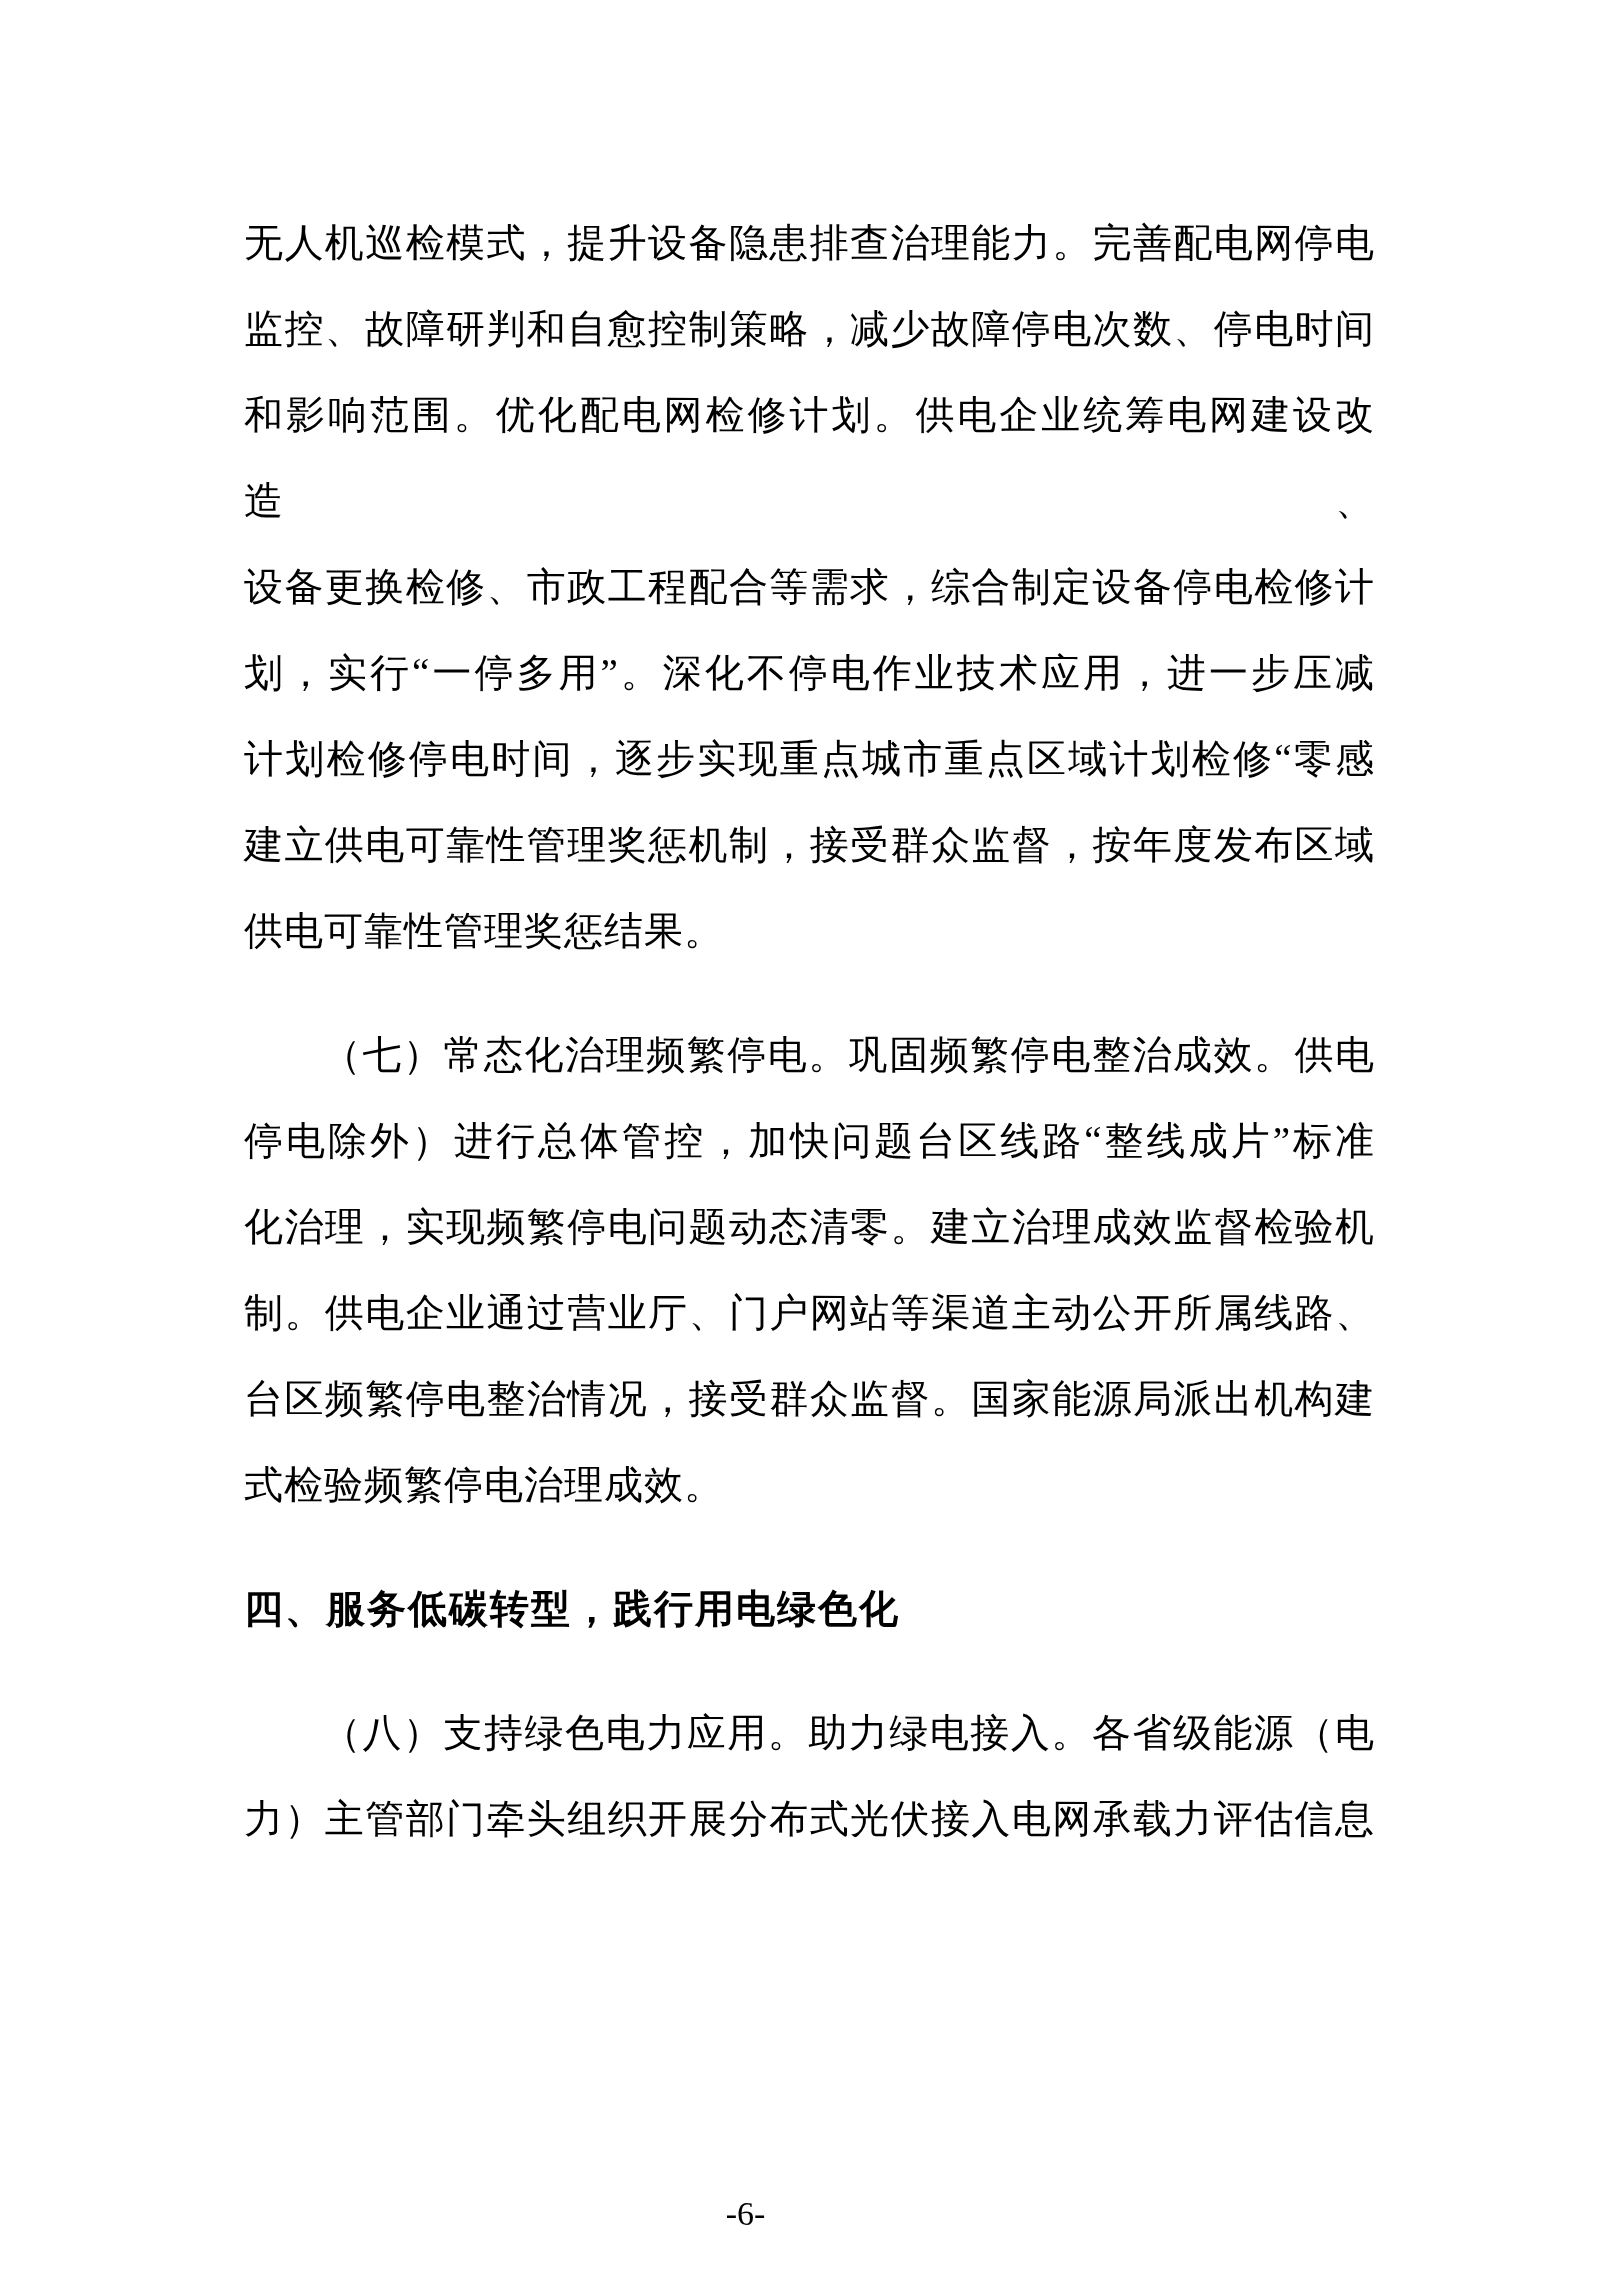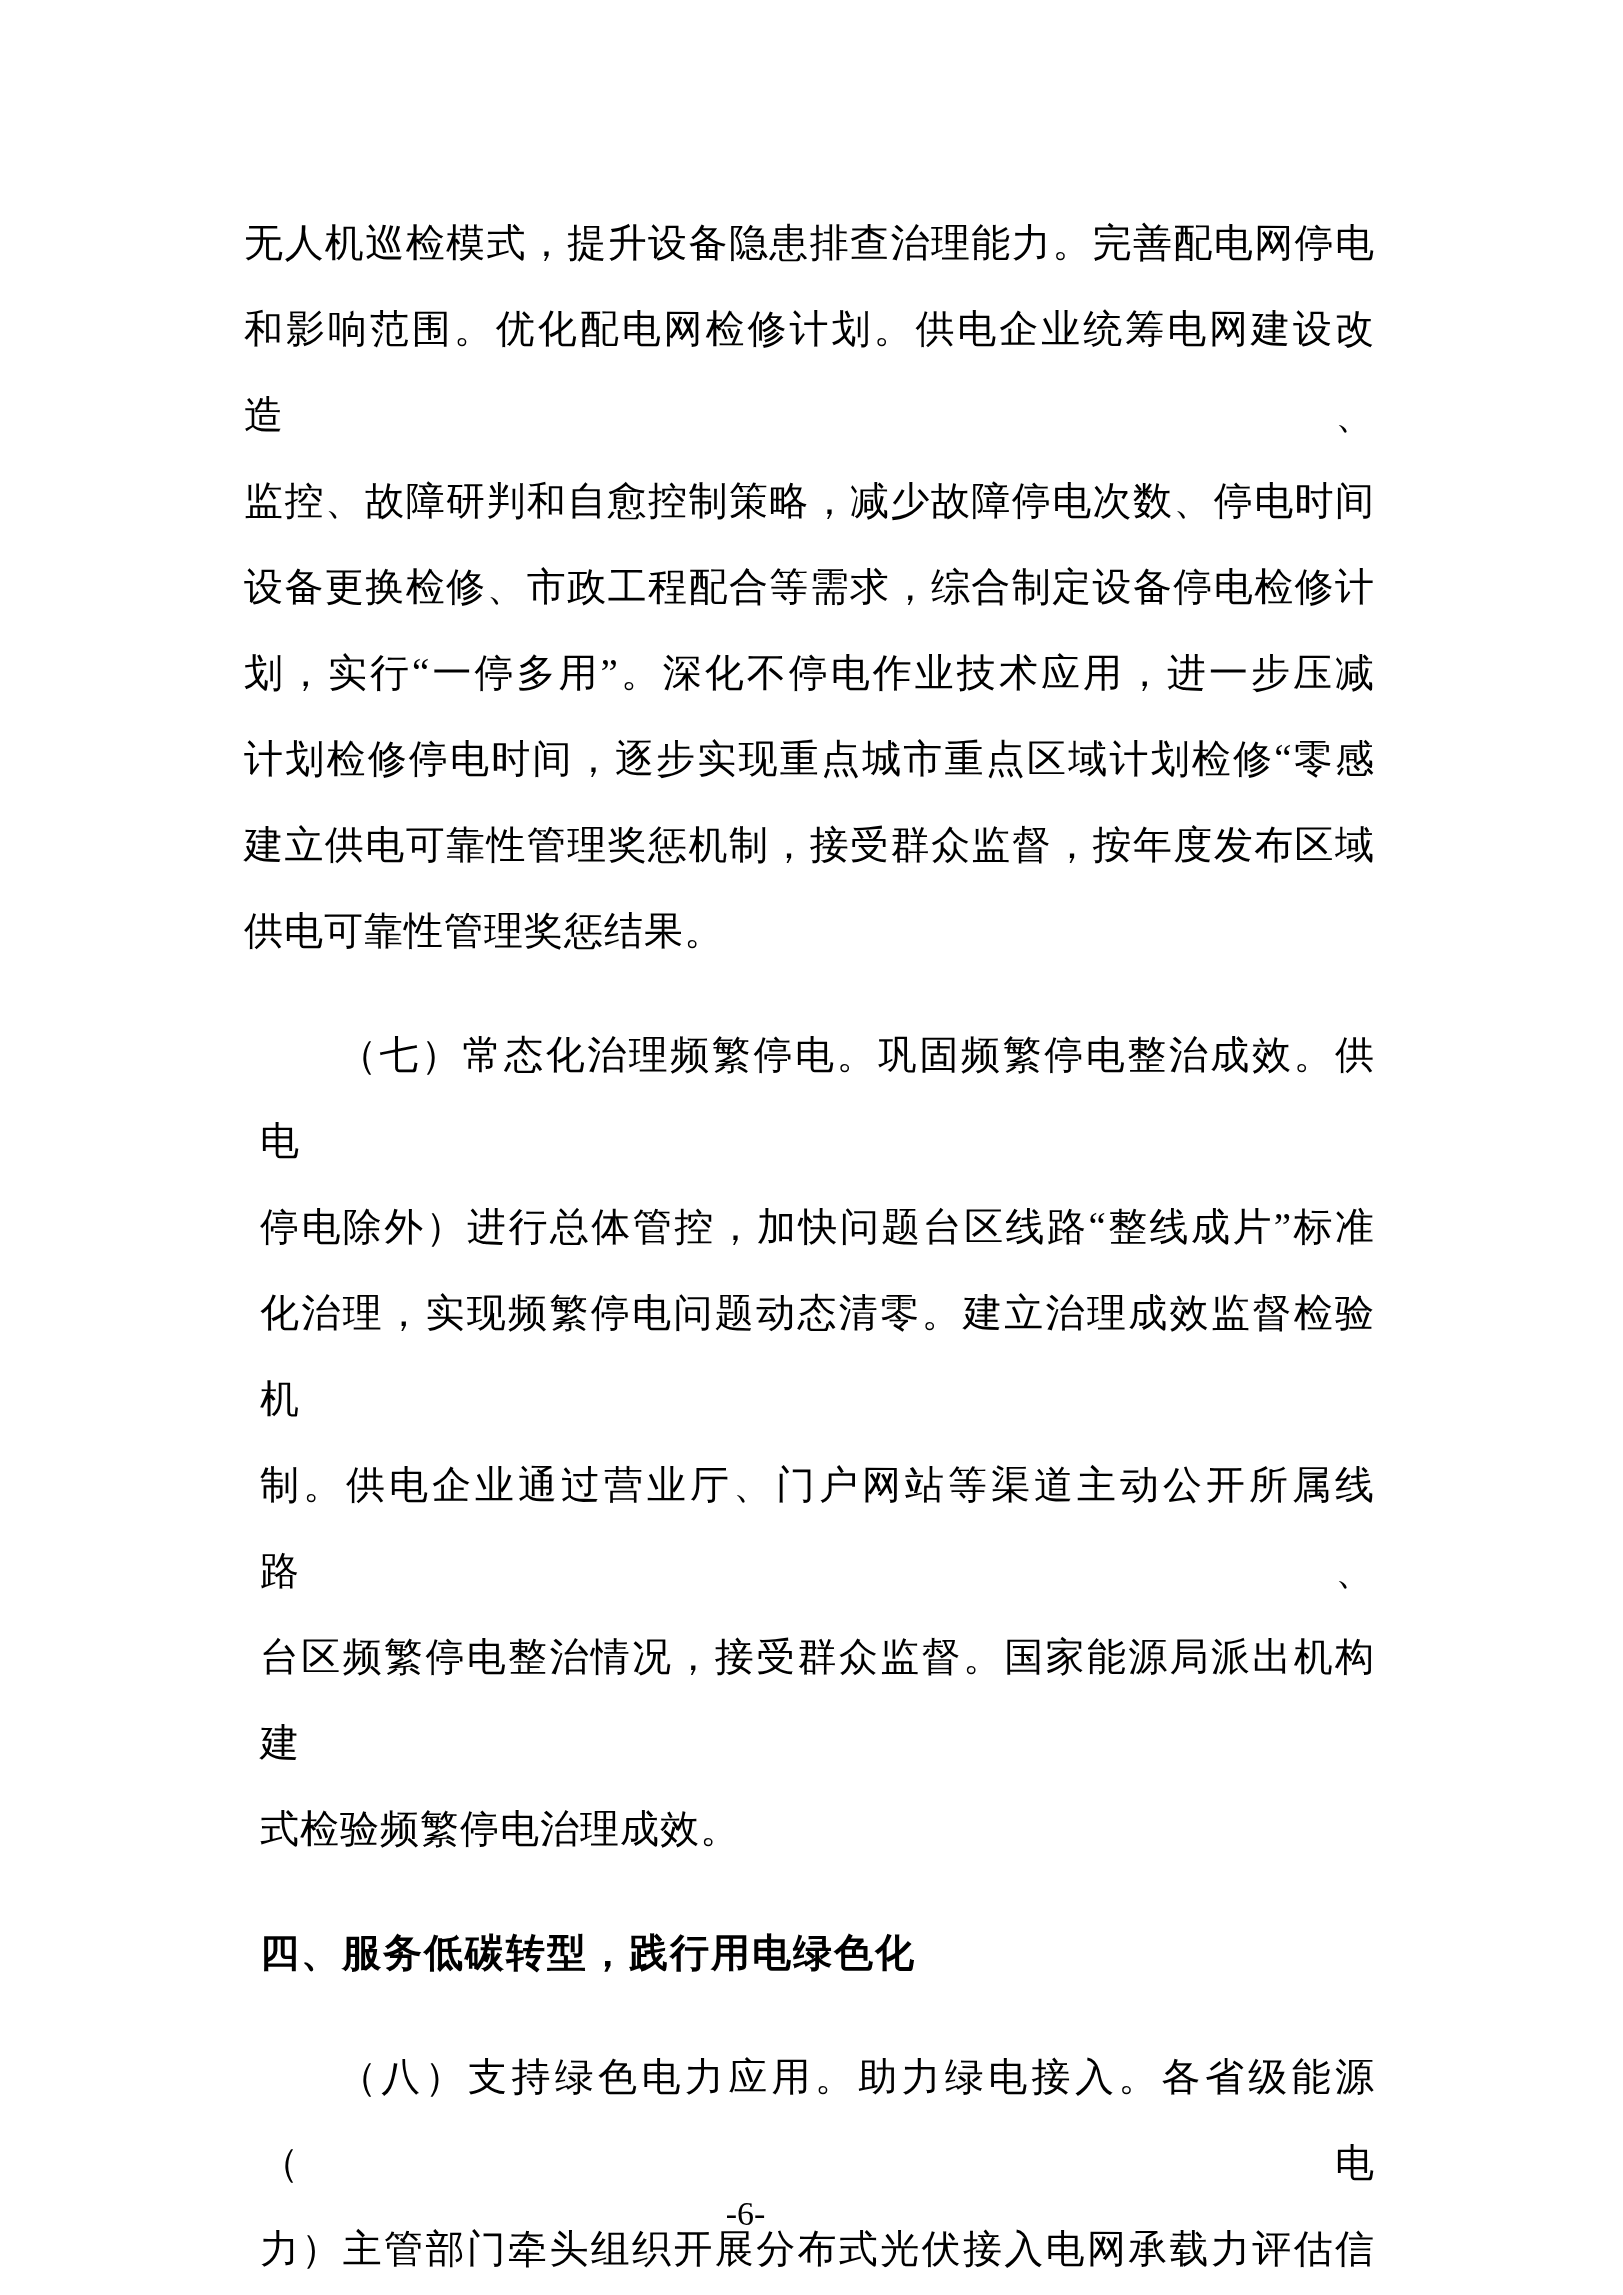--- a/index.html
+++ b/index.html
@@ -20,21 +20,21 @@
     position: absolute;
     left: 244px;
     top: 200px;
     width: 1131px;
     font-size: 39px;
     line-height: 86px;
     letter-spacing: 1px;
     text-align: justify;
   }
   .para { margin: 0; }
-  .para + .para { margin-top: 38px; margin-left: 16px; }
+  .para + .para { margin-top: 38px; }
   .line {
     text-align: justify;
     text-align-last: justify;
     text-justify: inter-character;
   }
   .line.no-fill { text-align-last: left; }
   .line.indent { text-indent: 2em; }
   .para.heading .line {
     font-weight: 700;
     text-align-last: left;
@@ -52,22 +52,22 @@
     color: #000000;
   }
 </style>
 </head>
 <body>
 
 <div class="page">
   <div class="text-area">
       <div class="para">
         <div class="line">无人机巡检模式，提升设备隐患排查治理能力。完善配电网停电</div>
+        <div class="line">监控、故障研判和自愈控制策略，减少故障停电次数、停电时间</div>
         <div class="line">和影响范围。优化配电网检修计划。供电企业统筹电网建设改造、</div>
-        <div class="line">监控、故障研判和自愈控制策略，减少故障停电次数、停电时间</div>
         <div class="line">设备更换检修、市政工程配合等需求，综合制定设备停电检修计</div>
         <div class="line">划，实行“一停多用”。深化不停电作业技术应用，进一步压减</div>
         <div class="line">计划检修停电时间，逐步实现重点城市重点区域计划检修“零感</div>
         <div class="line">建立供电可靠性管理奖惩机制，接受群众监督，按年度发布区域</div>
         <div class="line no-fill">供电可靠性管理奖惩结果。</div>
       </div>
       <div class="para">
         <div class="line indent">（七）常态化治理频繁停电。巩固频繁停电整治成效。供电</div>
         <div class="line">停电除外）进行总体管控，加快问题台区线路“整线成片”标准</div>
         <div class="line">化治理，实现频繁停电问题动态清零。建立治理成效监督检验机</div>

